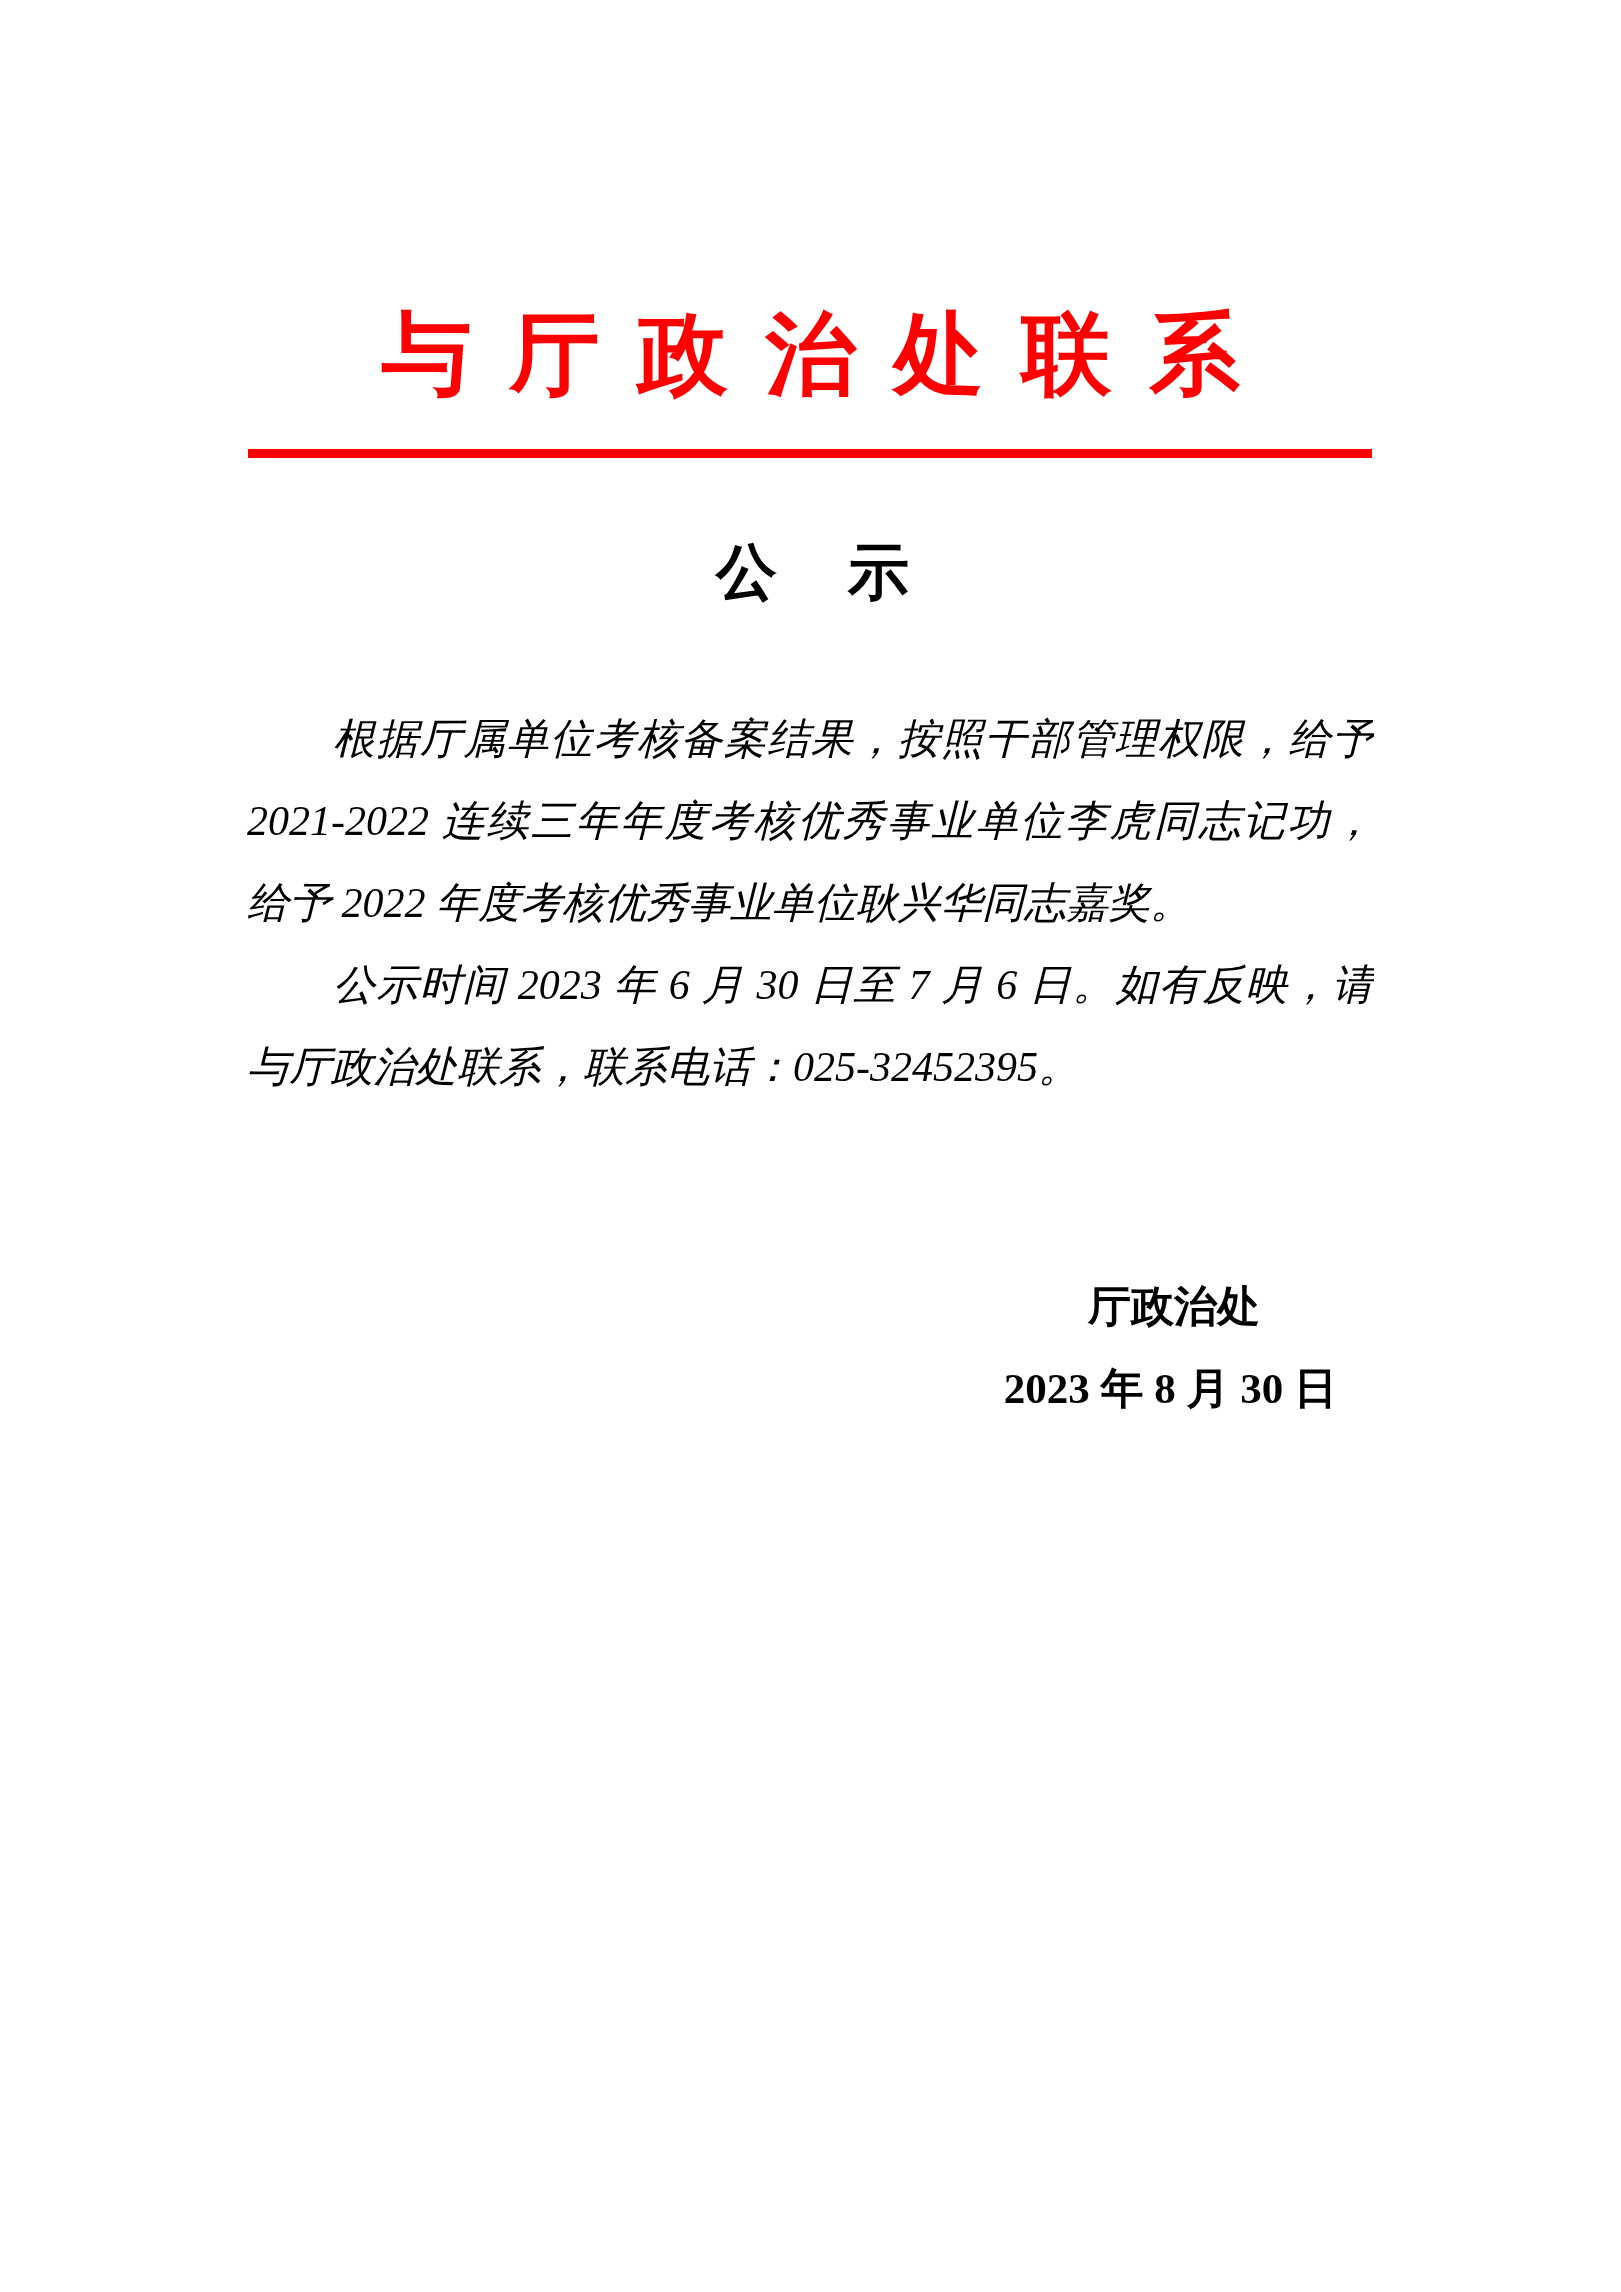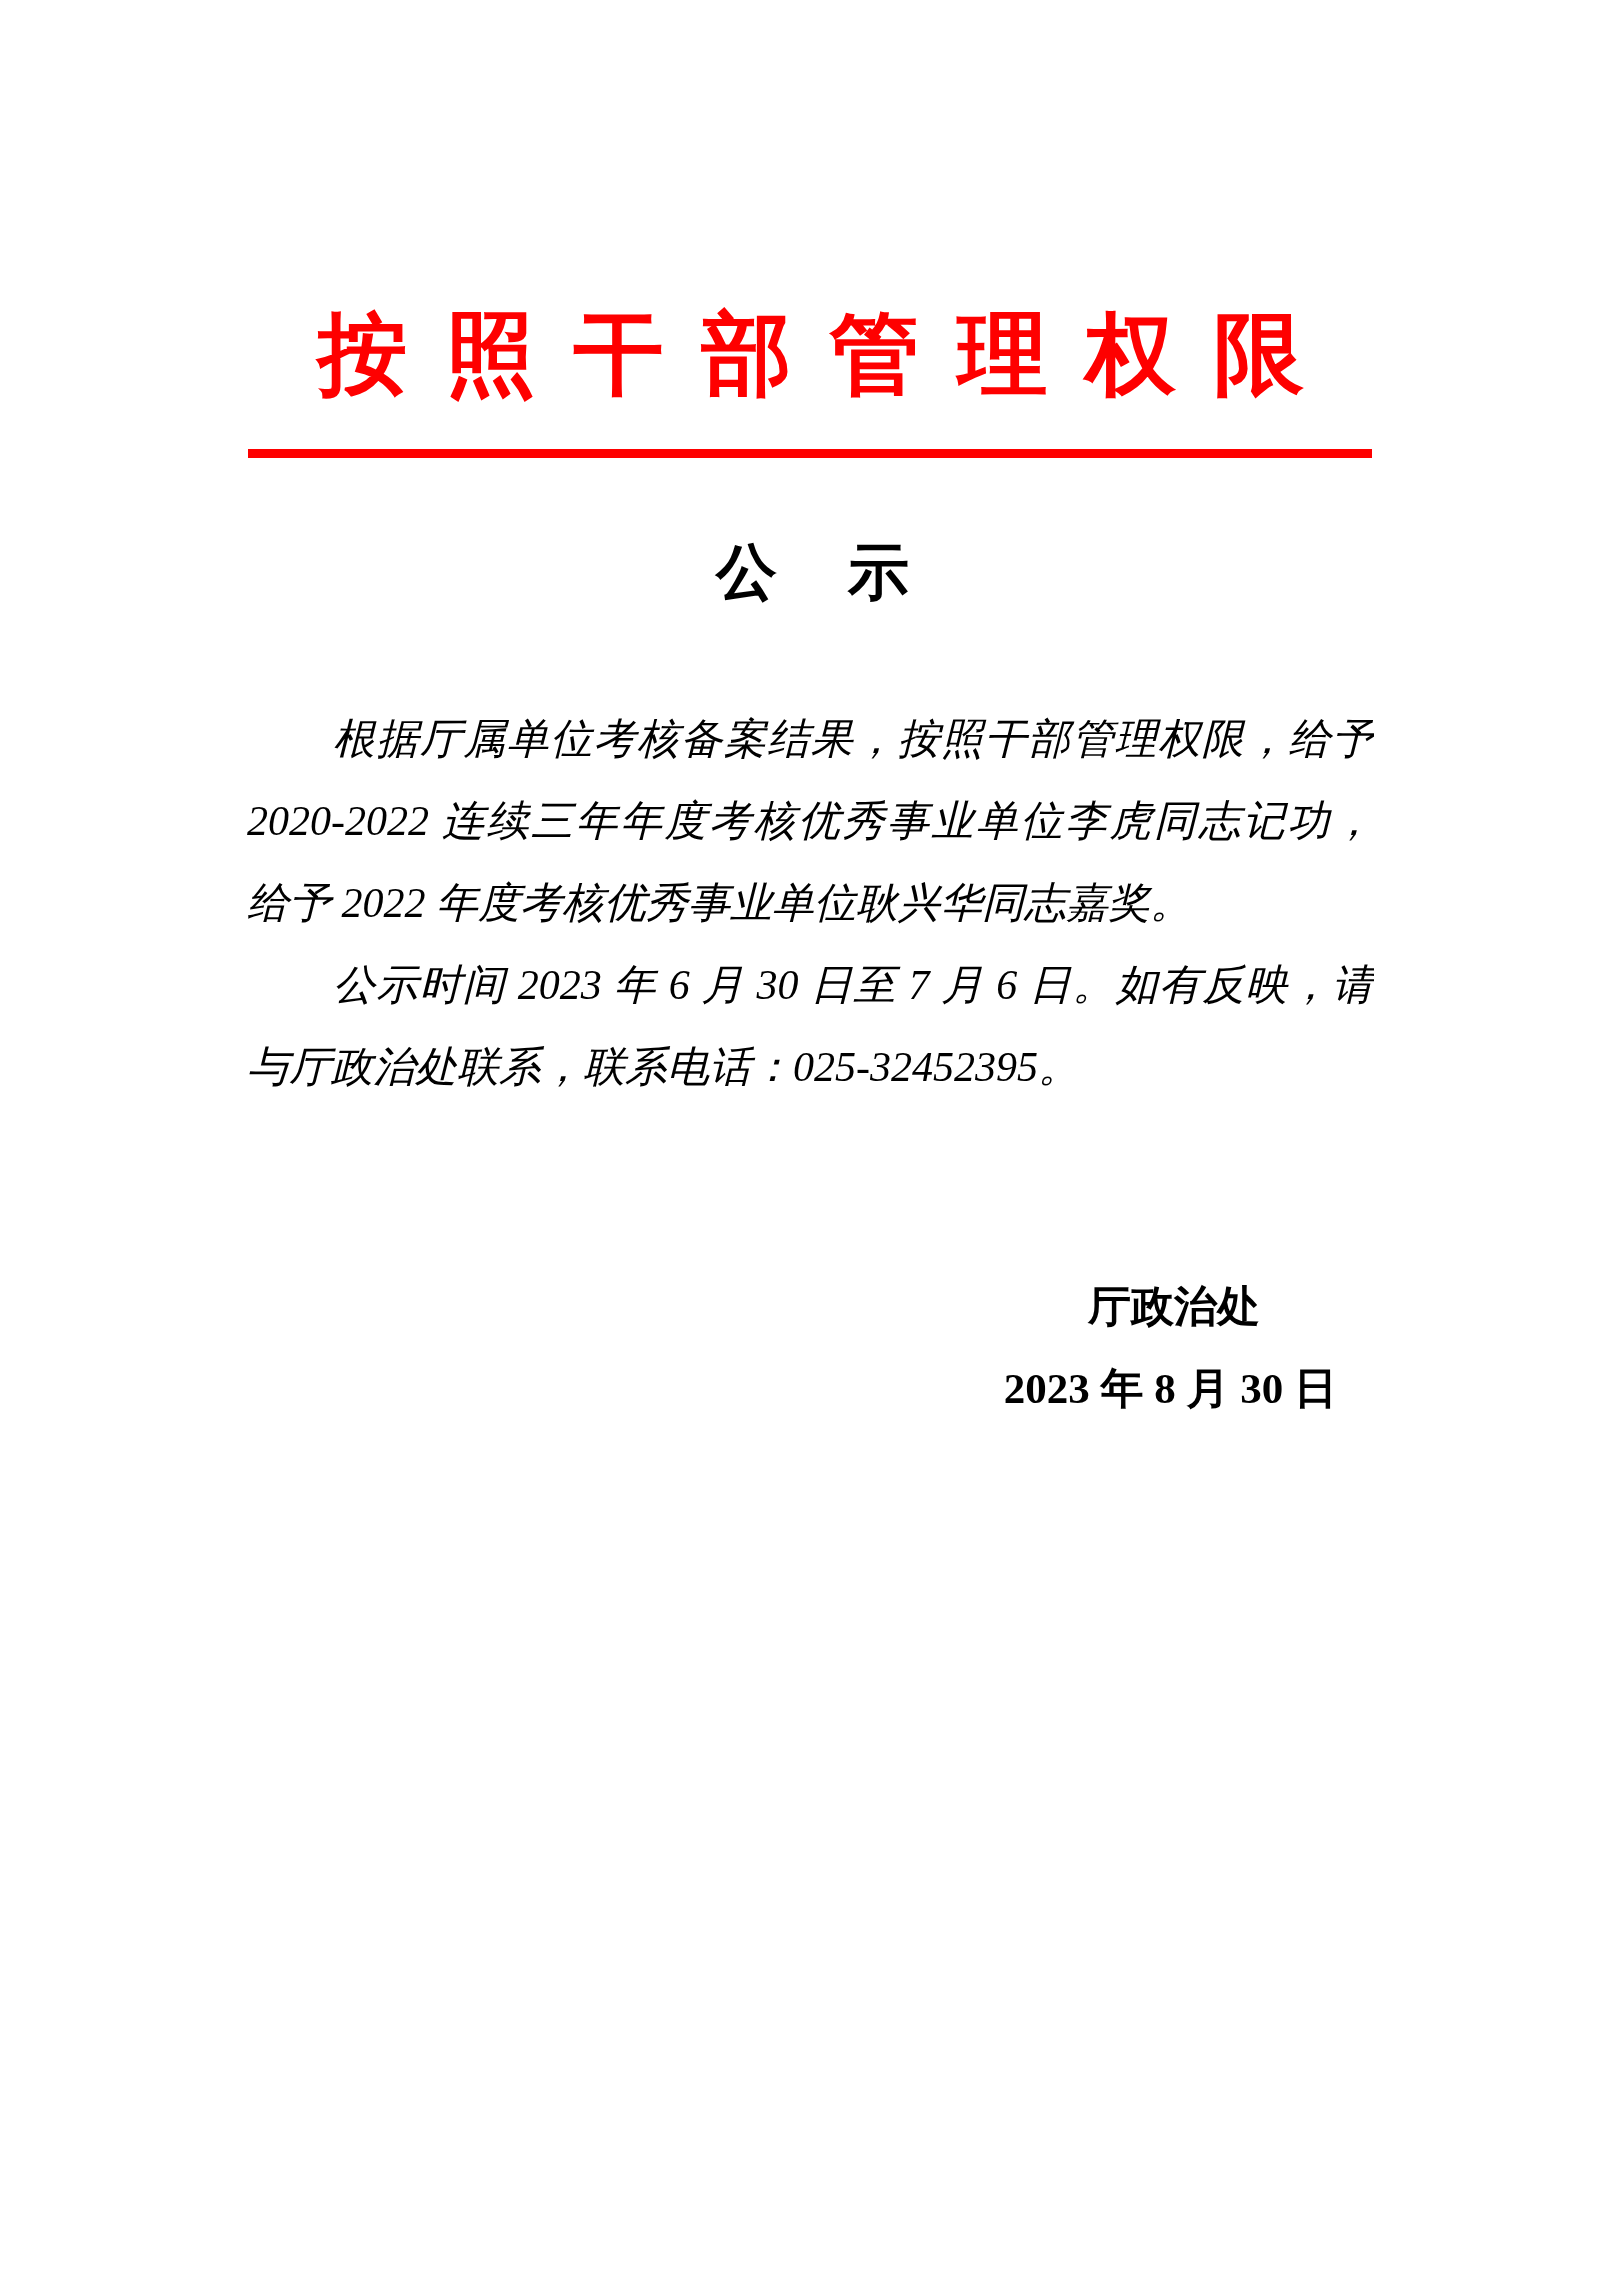--- a/index.html
+++ b/index.html
@@ -89,29 +89,29 @@
   }
   .signature-line.date {
     padding-right: 37px;
   }
 </style>
 </head>
 <body>
 
 <div class="page">
 
-  <div class="agency-header">按照干部管理权限</div>
+  <div class="agency-header">与厅政治处联系</div>
 
   <div class="red-rule"></div>
 
   <div class="doc-title">公示</div>
 
   <div class="body-text">
     <div class="body-line indent fill">根据厅属单位考核备案结果，按照干部管理权限，给予</div>
-    <div class="body-line fill">2020-2022 连续三年年度考核优秀事业单位李虎同志记功，</div>
+    <div class="body-line fill">2021-2022 连续三年年度考核优秀事业单位李虎同志记功，</div>
     <div class="body-line">给予 2022 年度考核优秀事业单位耿兴华同志嘉奖。</div>
     <div class="body-line indent fill">公示时间 2023 年 6 月 30 日至 7 月 6 日。如有反映，请</div>
     <div class="body-line">与厅政治处联系，联系电话：025-32452395。</div>
   </div>
 
   <div class="signature-block">
     <div class="signature-line dept">厅政治处</div>
     <div class="signature-line date">2023 年 8 月 30 日</div>
   </div>
 

